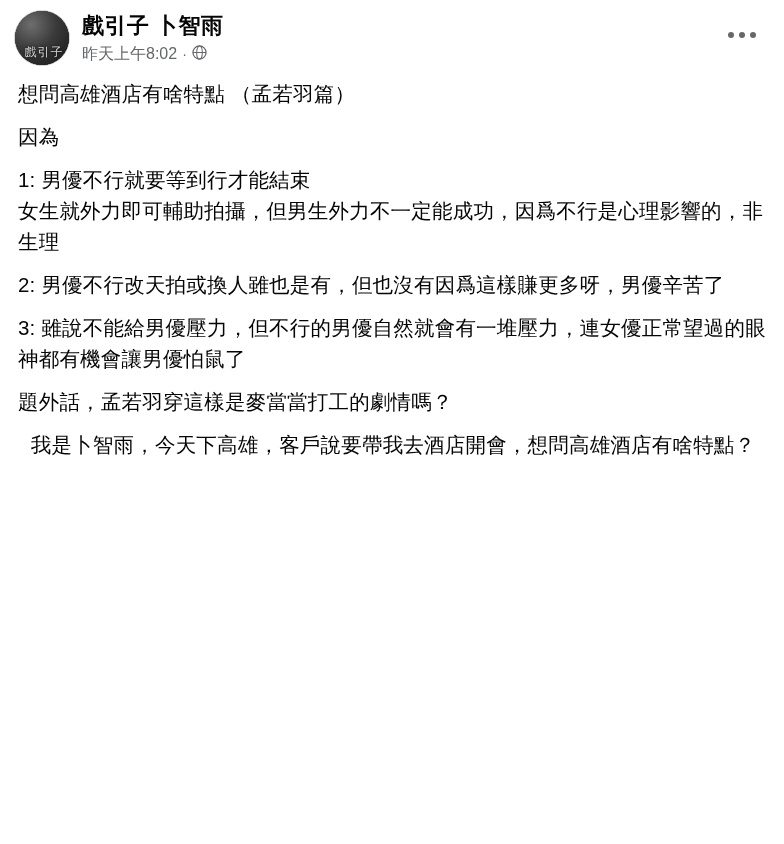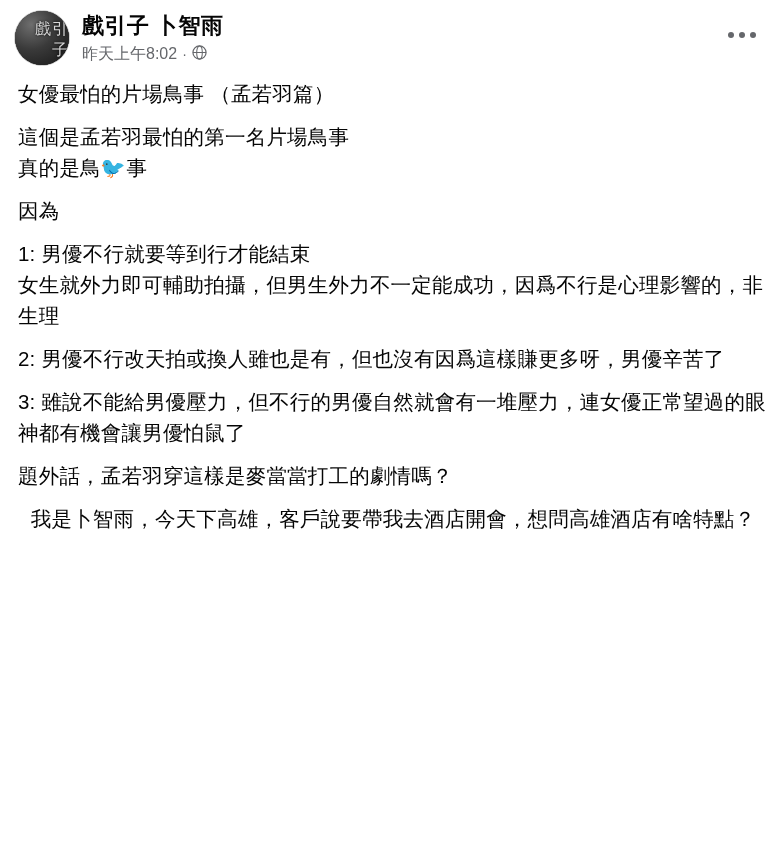--- a/index.html
+++ b/index.html
@@ -40,24 +40,24 @@
   }
   .avatar .av-img {
     position: absolute;
     inset: 0;
     background:
       radial-gradient(circle at 30% 25%, #6e6e6e 0%, #3a3a3a 45%, #161616 100%),
       linear-gradient(160deg, #555 0%, #1c1c1c 70%);
   }
   .avatar .av-text {
     position: absolute;
-    left: 16px; right: 0; bottom: 4px;
-    text-align: right;
+    left: 4px; right: 0; bottom: 4px;
+    text-align: center;
     color: #d8d8d8;
-    font-size: 16px;
+    font-size: 12px;
     letter-spacing: 1px;
     text-shadow: 0 0 3px #000;
   }
   .header-text {
     margin-left: 12px;
     padding-top: 2px;
     flex: 1 1 auto;
     min-width: 0;
   }
   .author-name {
@@ -150,23 +150,21 @@
     </div>
 
     <div class="menu-dots">
       <span></span>
       <span></span>
       <span></span>
     </div>
   </div>
 
   <div class="post-body">
-    <p class="para">女優最怕的片場鳥事 （孟若羽篇）</p>
-    <p class="para">這個是孟若羽最怕的第一名片場鳥事
-真的是鳥🐦事</p>
+    <p class="para">想問高雄酒店有啥特點 （孟若羽篇）</p>
     <p class="para">因為</p>
     <p class="para">1: 男優不行就要等到行才能結束
 女生就外力即可輔助拍攝，但男生外力不一定能成功，因爲不行是心理影響的，非生理</p>
     <p class="para">2: 男優不行改天拍或換人雖也是有，但也沒有因爲這樣賺更多呀，男優辛苦了</p>
     <p class="para">3: 雖說不能給男優壓力，但不行的男優自然就會有一堆壓力，連女優正常望過的眼神都有機會讓男優怕鼠了</p>
     <p class="para">題外話，孟若羽穿這樣是麥當當打工的劇情嗎？</p>
     <p class="para">我是卜智雨，今天下高雄，客戶說要帶我去酒店開會，想問高雄酒店有啥特點？</p>
   </div>
 
 </div>

